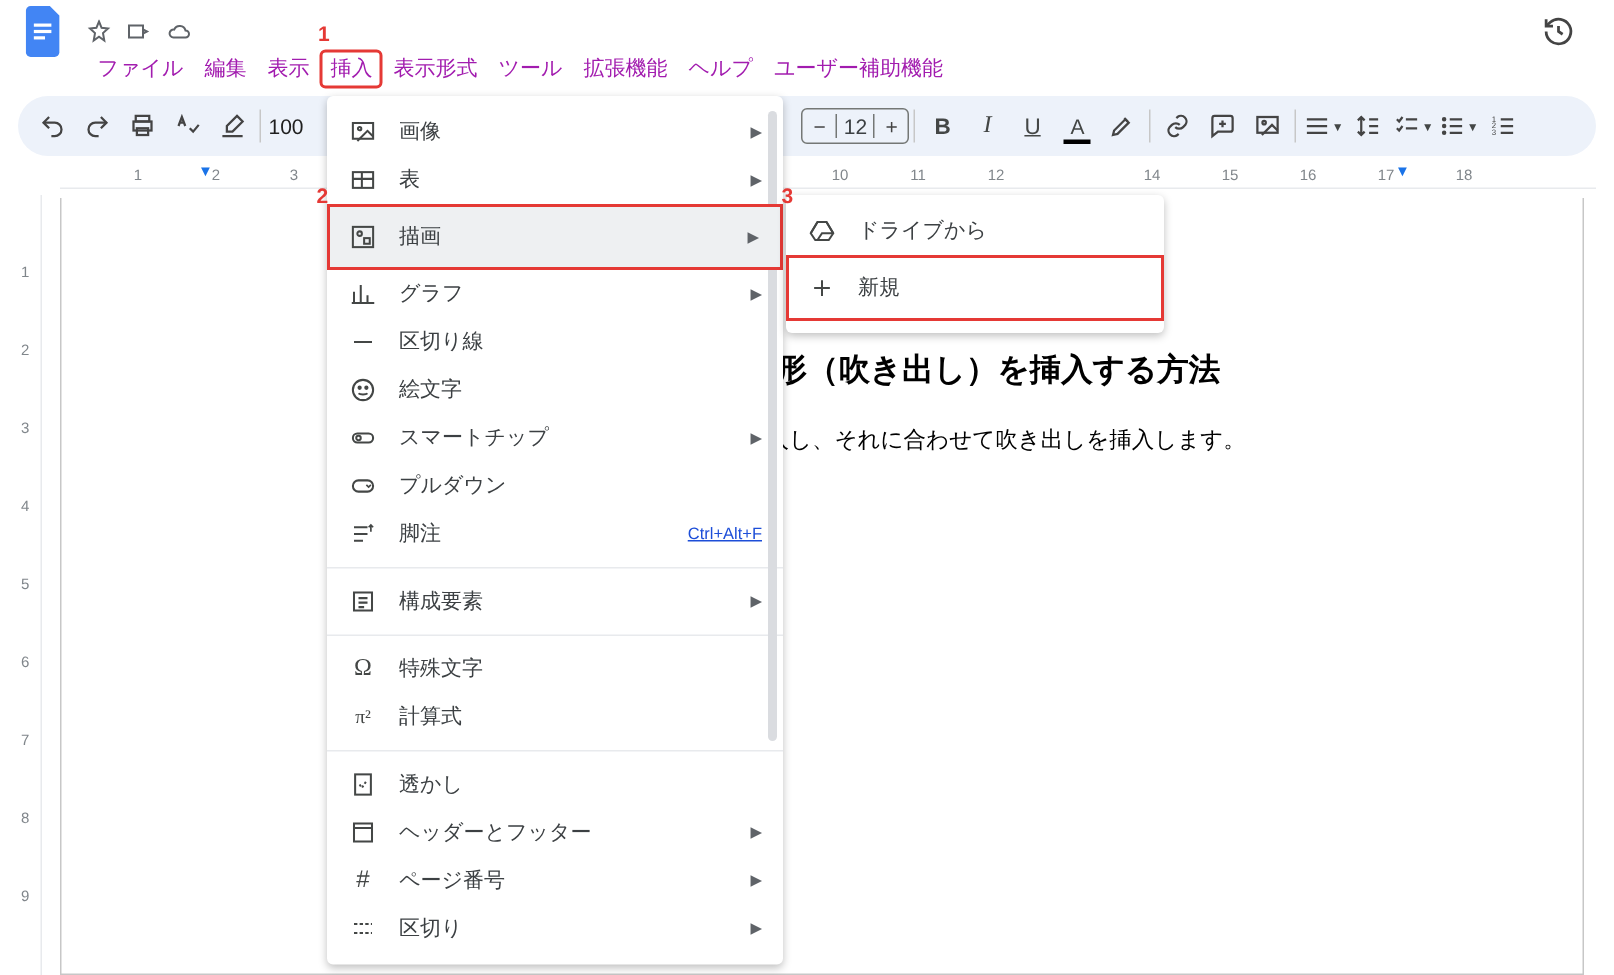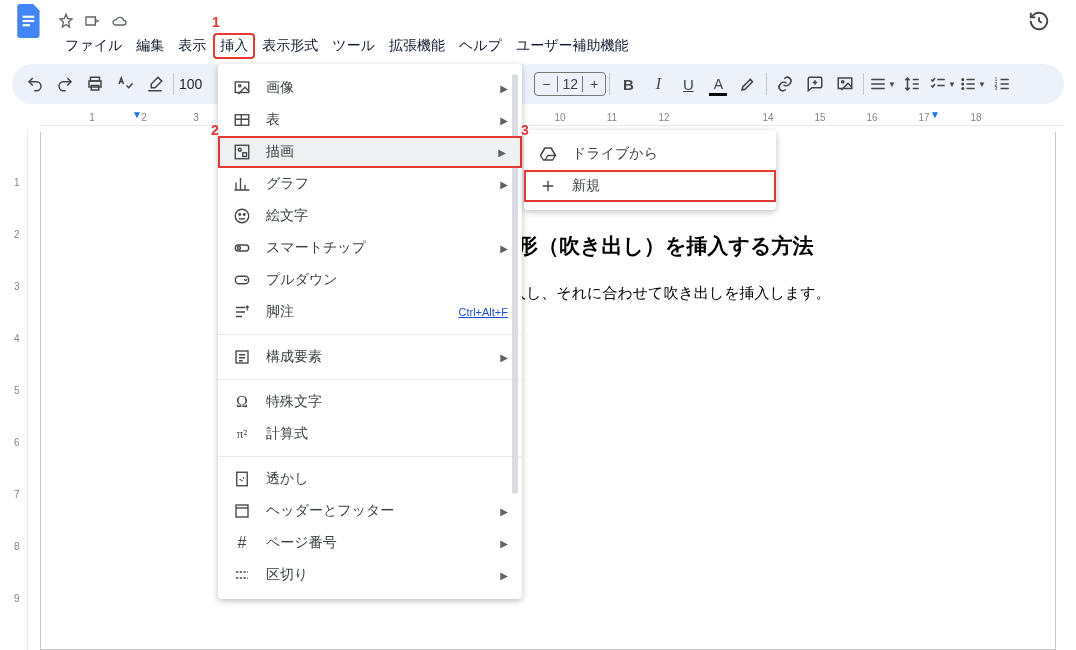--- a/index.html
+++ b/index.html
@@ -7,21 +7,21 @@
   
   .titlebar { display: flex; align-items: center; padding: 8px 12px 0 12px; height: 34px; }
   .doc-icon { width: 36px; height: 36px; display:flex; align-items:center; justify-content:center; }
   .doc-icon svg { width: 26px; height: 34px; }
   .doc-title { font-size: 18px; color: #3c4043; margin-left: 6px; white-space: nowrap; }
   .title-icons { display:flex; gap:10px; margin-left:10px; color:#5f6368; }
   .title-icons span { display:flex; align-items:center; }
   .spacer { flex:1; }
   .history-icon { margin-right:14px; color:#444; }
 
-  .menubar { display:flex; align-items:center; padding: 2px 12px 8px 58px; gap: 0; font-size:14px; color:#0f172a; height:30px; }
+  .menubar { display:flex; align-items:center; padding: 2px 12px 8px 58px; gap: 0; font-size:14px; color:#a21caf; height:30px; }
   .menubar .mi { padding: 4px 7px; border-radius:4px; cursor:default; white-space: nowrap; }
   .menubar .mi.hl { border: 2px solid #e53935; padding: 2px 5px; }
   
   
   .cnum { color:#e53935; font-weight:bold; font-size:14px; position:absolute; z-index:50; }
   
   .toolbar-wrap { padding: 0 12px 0 12px; }
   .toolbar { background:#edf2fa; border-radius: 28px; height:40px; display:flex; align-items:center; padding: 0 8px; gap:0; position:relative; }
   .tbtn { width:30px; height:30px; display:flex; align-items:center; justify-content:center; color:#444746; border-radius:4px; }
   .tsep { width:1px; height:22px; background:#c7c7c7; margin:0 3px; }
@@ -43,21 +43,21 @@
   .ruler-v { position:absolute; left:12px; top:0; bottom:0; width:16px; border-right:1px solid #e8eaed; font-size:10px; color:#80868b;}
   .ruler-v .tickv { position:absolute; left:2px; transform:translateY(-50%);}
   
   .page { position:absolute; left:40px; right:20px; top:2px; bottom:0; background:#fff; border:1px solid #c7c7c7; border-top:none; padding: 100px 90px 0 95px;}
   .doc-heading { font-size:21px; font-weight:bold; color:#000; margin-bottom:24px;}
   .doc-para { font-size:15px; color:#000;}
   
   .menu-popup { position:absolute; background:#fff; border-radius:4px; box-shadow: 0 2px 6px rgba(0,0,0,.25); padding:8px 0; z-index:40;}
   .menu-popup .row { display:flex; align-items:center; height:32px; padding: 0 14px; font-size:14px; color:#3c4043; gap:14px; position:relative;}
   .menu-popup .row.hover { background:#eef0f2; }
-  .menu-popup .row.hl { border:2px solid #e53935; height:32px; padding:0 12px;}
+  .menu-popup .row.hl { border:2px solid #e53935; height:44px; padding:0 12px;}
   .menu-popup .row .ic { width:20px; height:20px; display:flex; align-items:center; justify-content:center; color:#444746;}
   .menu-popup .row .arrow { position:absolute; right:14px; color:#5f6368; font-size:10px;}
   .menu-popup .row .shortcut { position:absolute; right:14px; color:#1d4ed8; font-size:11px;text-decoration:underline;}
   .menu-popup .sep { height:1px; background:#e8eaed; margin:6px 0;}
   
   .scroll-track { position:absolute; right:4px; top:10px; bottom:10px; width:6px; background:transparent;}
   .scroll-thumb { position:absolute; left:0; right:0; background:#dadce0; border-radius:3px;}
   
   svg { display:block; } 
   
@@ -315,20 +315,28 @@
         <svg width="18" height="18" viewBox="0 0 24 24" fill="none" stroke="#444746" stroke-width="1.8">
           <path d="M4 20V10M10 20V4M16 20v-7M22 20H2"></path>
         </svg>
       </span>
       <span>グラフ</span>
       <span class="arrow">▶</span>
     </div>
     <div class="row">
       <span class="ic">
         <svg width="18" height="18" viewBox="0 0 24 24" fill="none" stroke="#444746" stroke-width="1.8">
+          <path d="M4 12h16"></path>
+        </svg>
+      </span>
+      <span>区切り線</span>
+    </div>
+    <div class="row">
+      <span class="ic">
+        <svg width="18" height="18" viewBox="0 0 24 24" fill="none" stroke="#444746" stroke-width="1.8">
           <circle cx="12" cy="12" r="9"></circle>
           <circle cx="9" cy="10" r="1" fill="#444746"></circle>
           <circle cx="15" cy="10" r="1" fill="#444746"></circle>
           <path d="M8 15c1.3 1.3 6.7 1.3 8 0"></path>
         </svg>
       </span>
       <span>絵文字</span>
     </div>
     <div class="row">
       <span class="ic">

